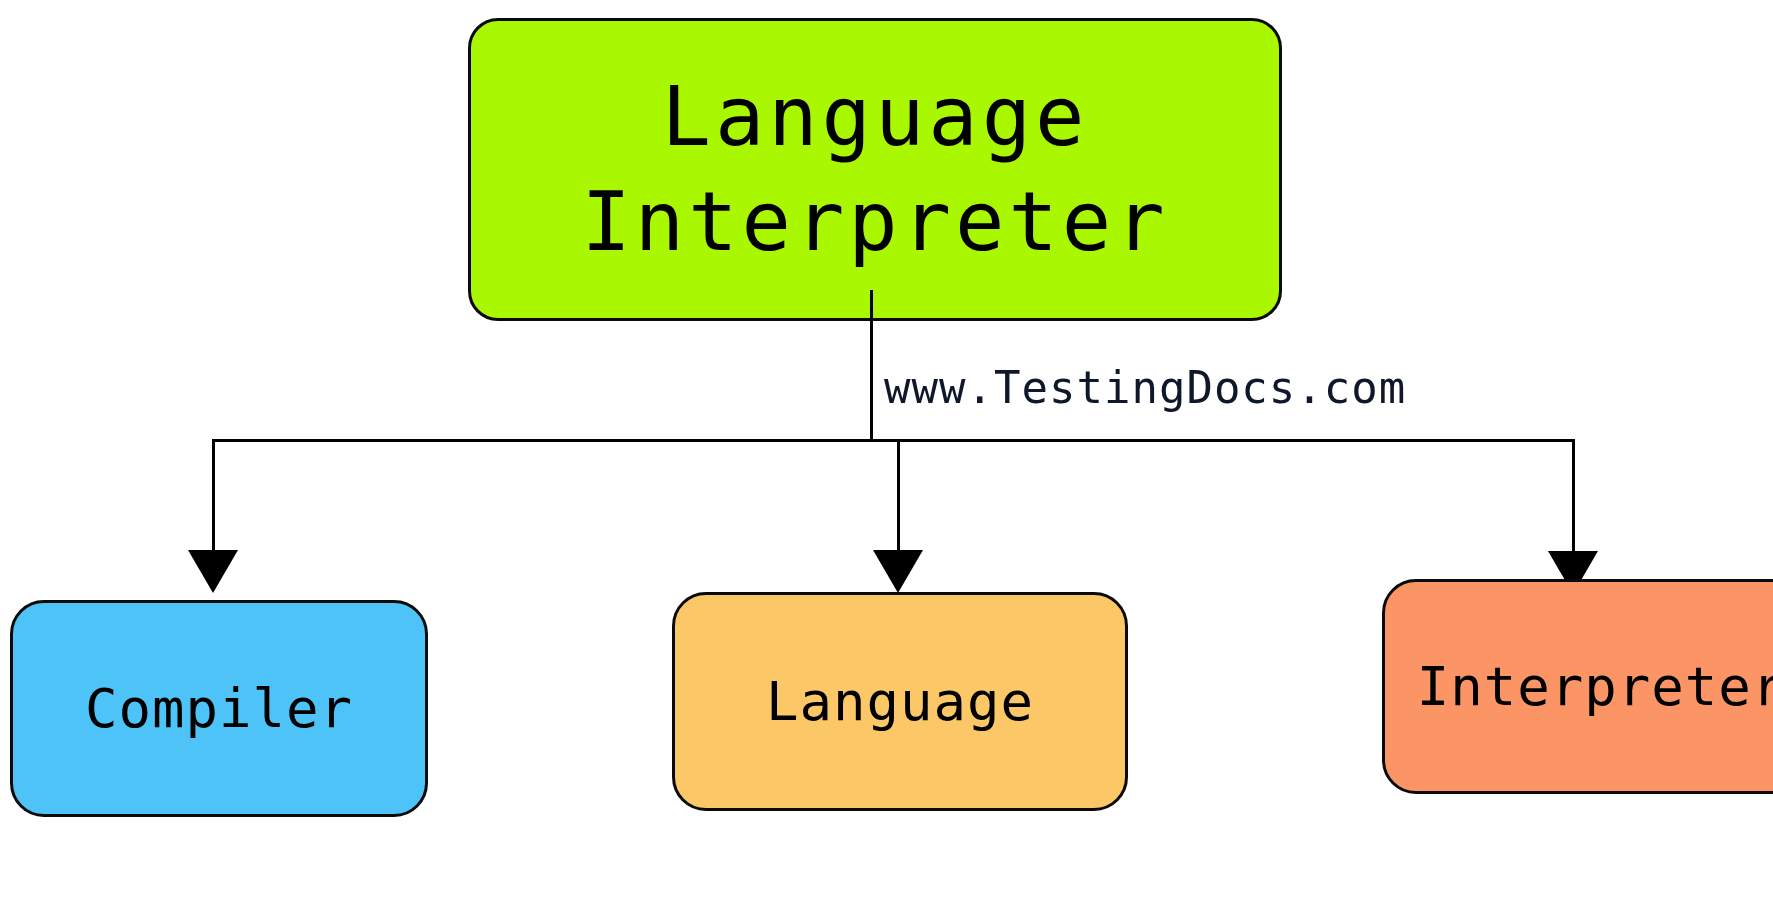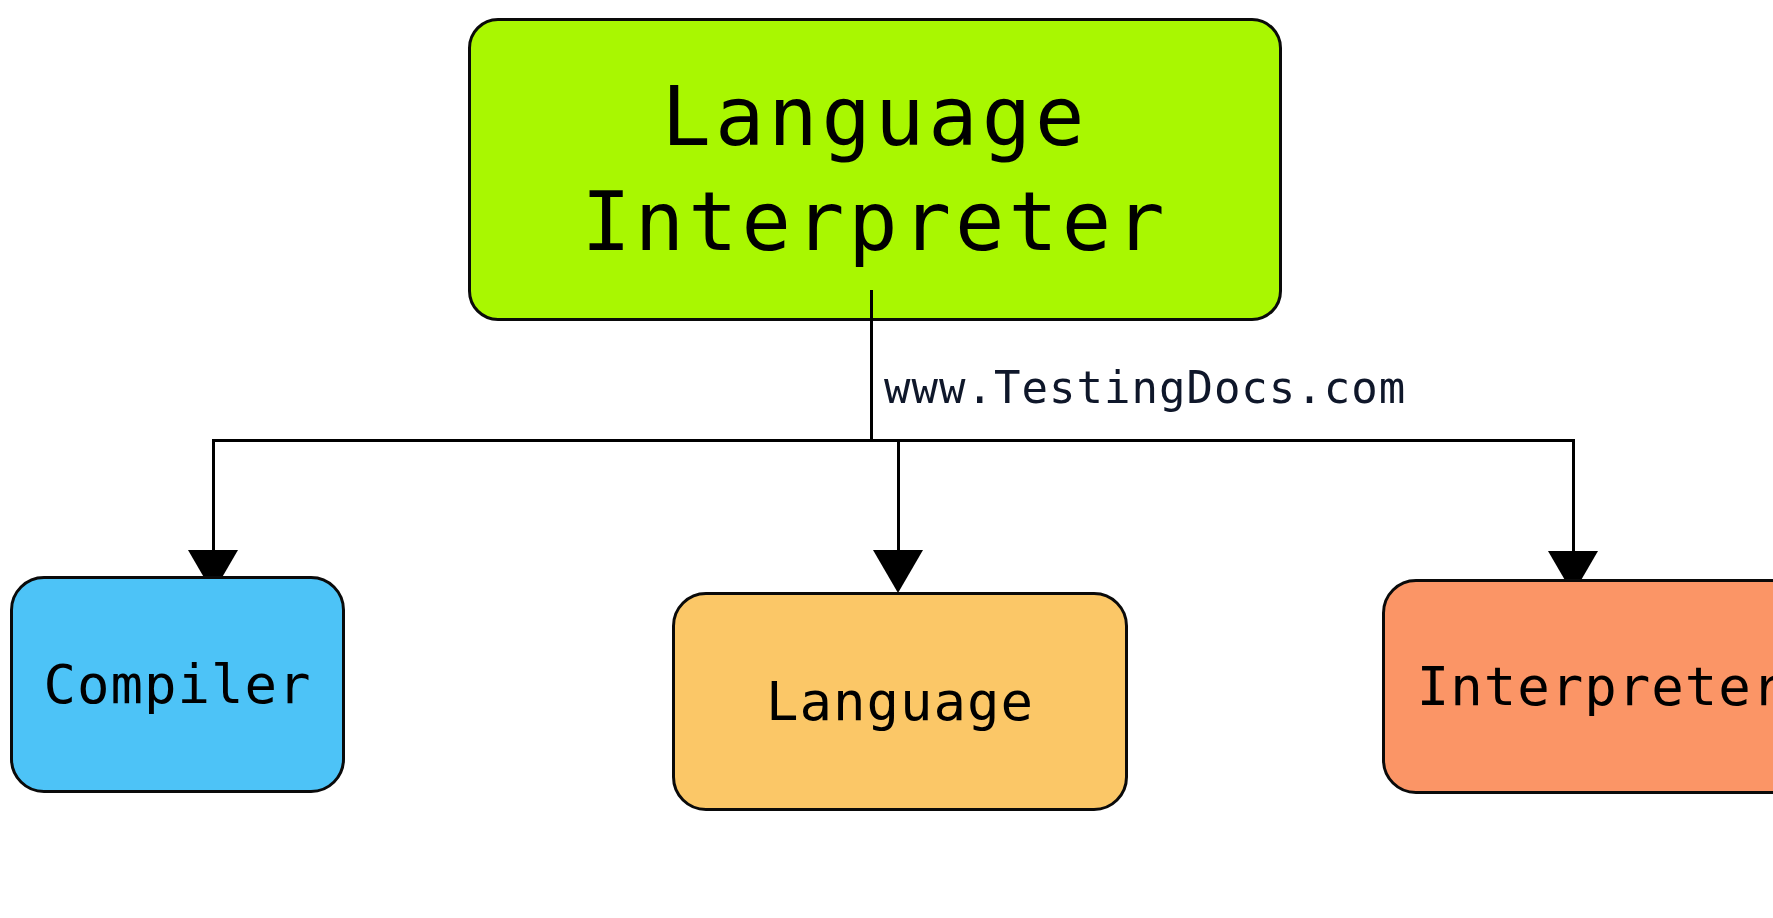--- a/index.html
+++ b/index.html
@@ -33,21 +33,21 @@
     border-radius: 30px;
     font-size: 82px;
     line-height: 1.28;
     letter-spacing: 4px;
   }
   .node-child {
     border-radius: 34px;
     font-size: 54px;
     letter-spacing: 1px;
   }
-  .node-compiler    { left: 10px;   top: 576px; width: 335px; height: 217px; }
+  .node-compiler    { left: 10px;   top: 600px; width: 418px; height: 217px; }
   .node-assembler   { left: 672px;  top: 592px; width: 456px; height: 219px; }
   .node-interpreter { left: 1382px; top: 579px; width: 429px; height: 215px; padding-left: 9px; }
 
   
   .line {
     position: absolute;
     background: #000000;
   }
   .line-root-drop  { left: 870px;  top: 290px; width: 3px;    height: 151px; }
   .line-horizontal { left: 212px;  top: 439px; width: 1363px; height: 3px;  }

